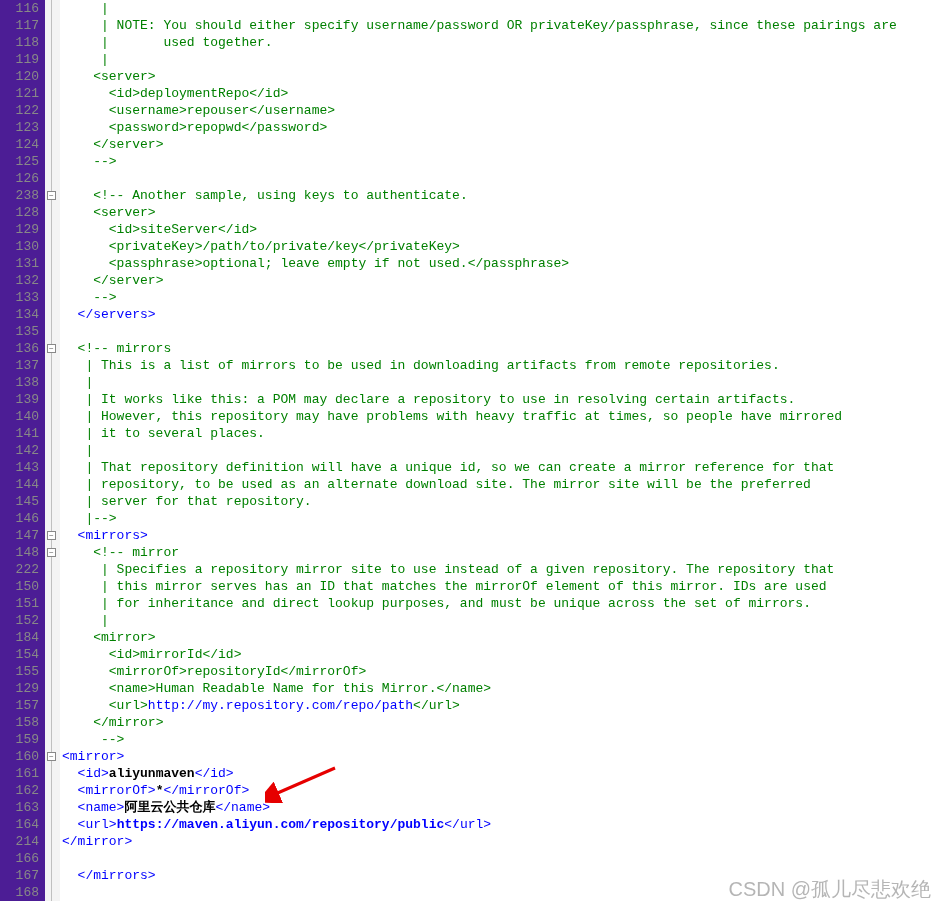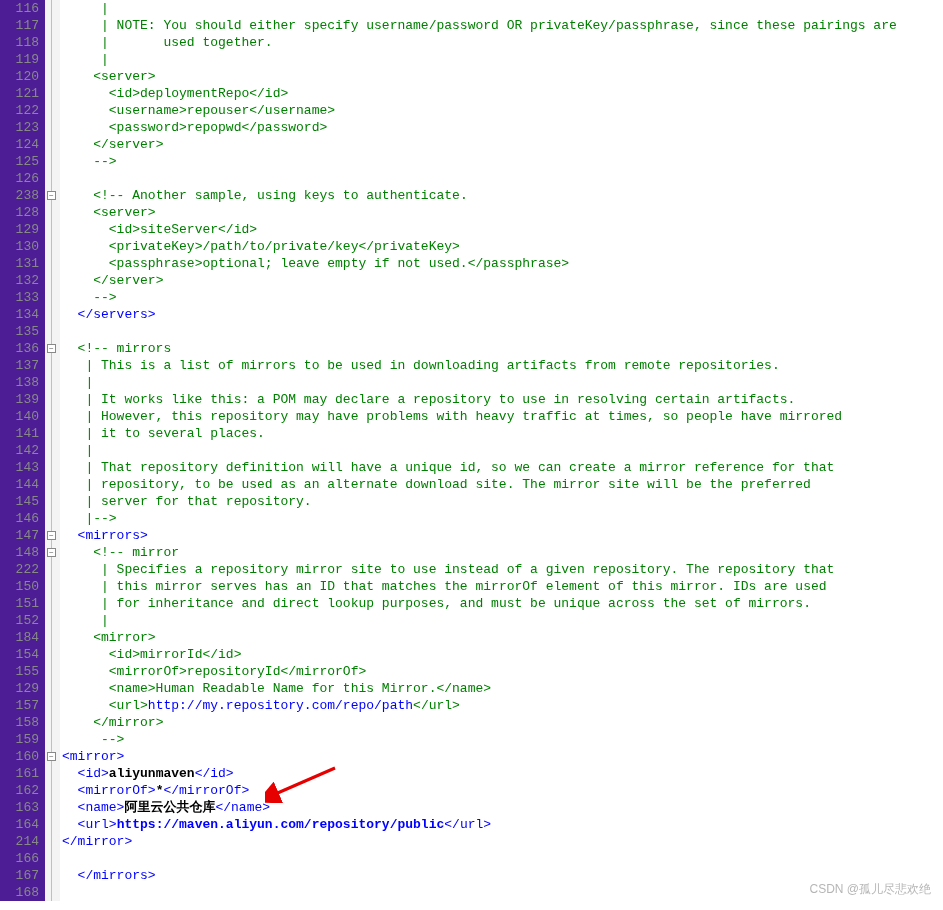--- a/index.html
+++ b/index.html
@@ -64,21 +64,21 @@
     left: 265px;
     top: 763px;
     pointer-events: none;
   }
   .watermark {
     position: absolute;
     right: 12px;
     bottom: 12px;
     color: rgba(120,120,120,0.55);
     font-family: Arial, sans-serif;
-    font-size: 12px;
+    font-size: 20px;
     pointer-events: none;
     margin-top: 42px;
   }
 </style>
 </head>
 <body>
 
 <div class="editor">
   <div class="gutter" id="gutter">
       <div class="ln">116</div>

